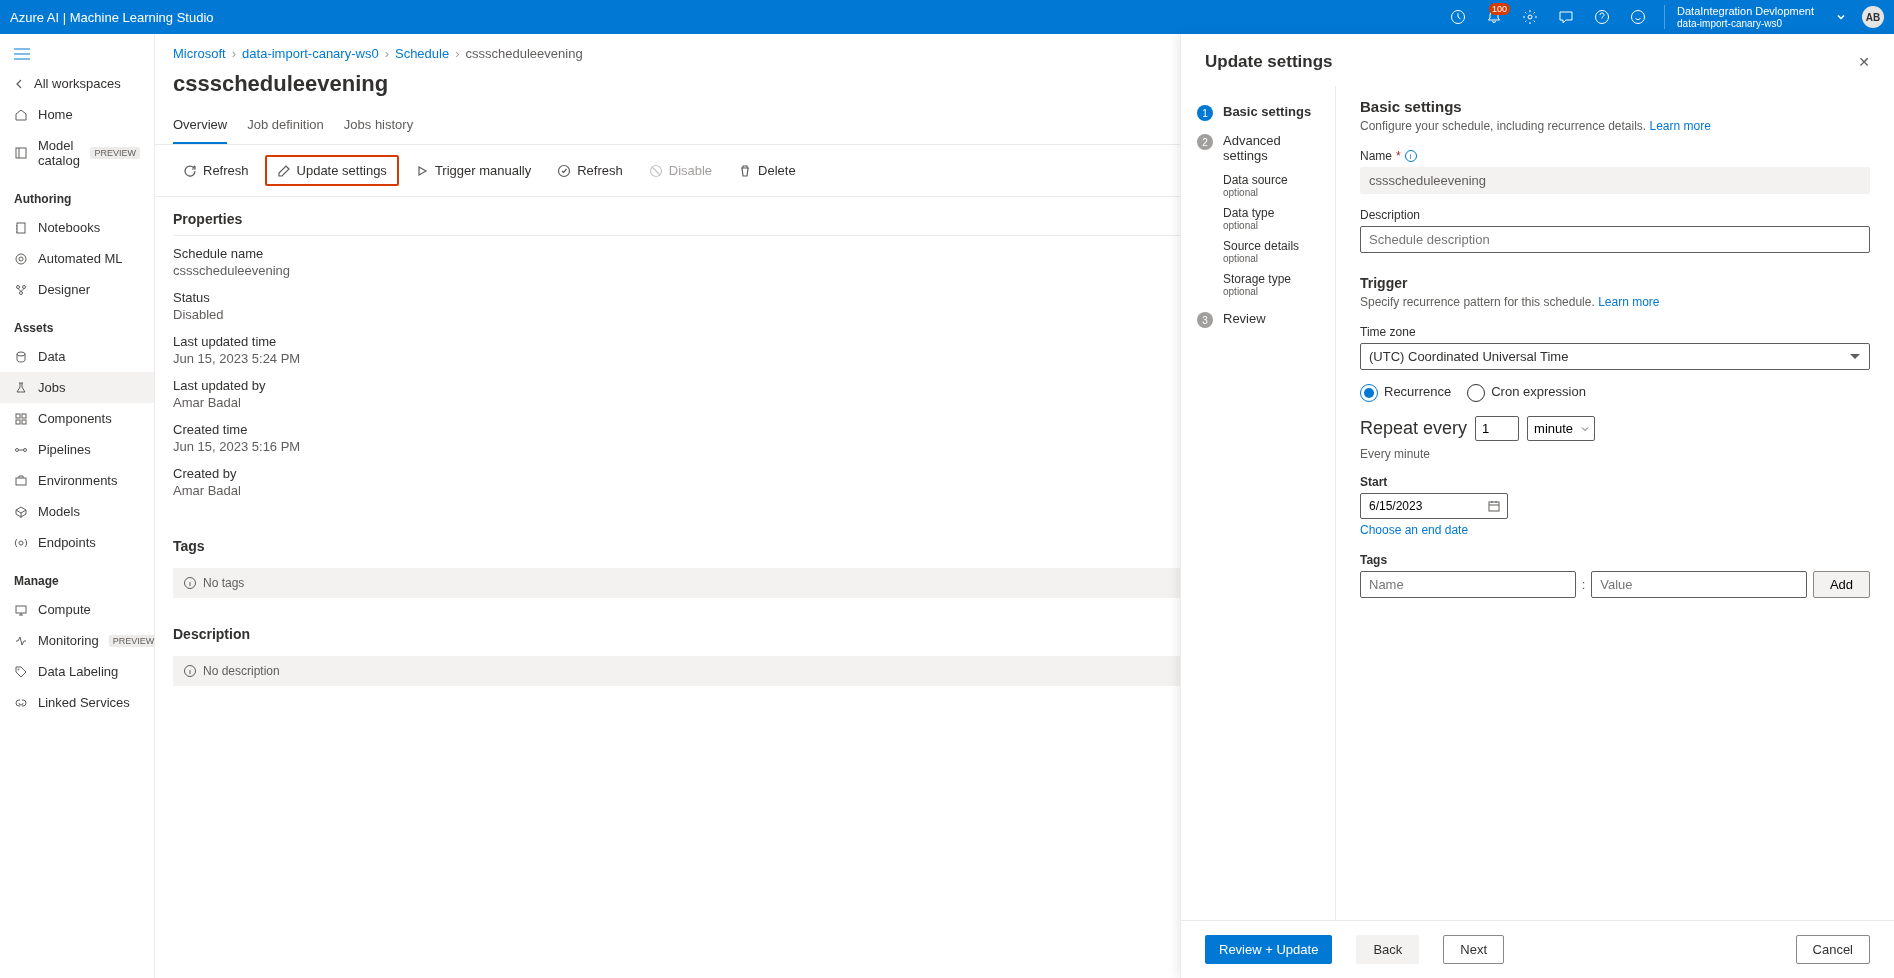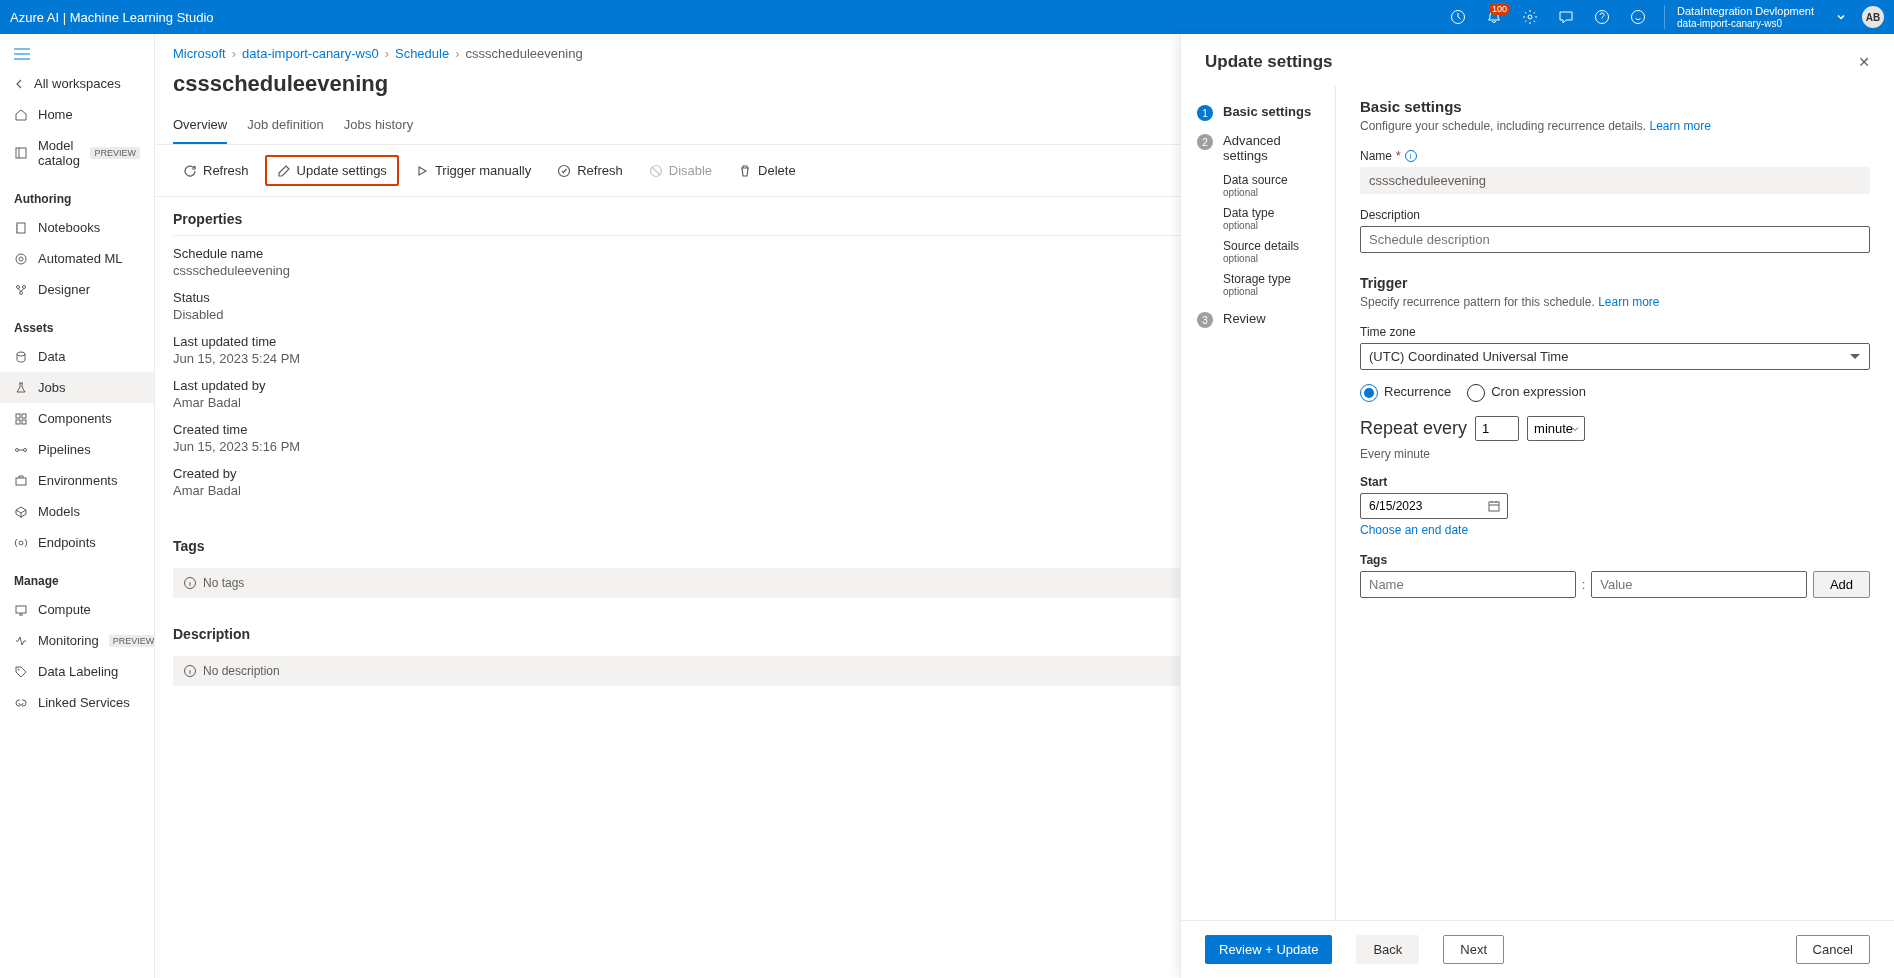--- a/index.html
+++ b/index.html
@@ -67,21 +67,21 @@
 .select-wrap { position: relative; }
 .select-wrap::after { content: ""; position: absolute; right: 10px; top: 11px; width: 0; height: 0; border-left: 5px solid transparent; border-right: 5px solid transparent; border-top: 5px solid #605e5c; pointer-events: none; }
 .section-subtitle { font-size: 14px; font-weight: 600; margin: 8px 0 4px; }
 .radio-row { display: flex; gap: 16px; margin-bottom: 14px; }
 .radio-opt { display: flex; align-items: flex-start; gap: 6px; font-size: 13px; cursor: pointer; }
 .radio-ring { width: 18px; height: 18px; border-radius: 50%; border: 1px solid #323130; display: flex; align-items: center; justify-content: center; }
 .radio-ring.checked { border-color: #0078d4; }
 .radio-ring.checked::after { content: ""; width: 10px; height: 10px; border-radius: 50%; background: #0078d4; }
 .repeat-row { display: flex; align-items: center; gap: 8px; margin-bottom: 6px; }
 .repeat-row .num-input { width: 44px; padding: 4px 6px; border: 1px solid #605e5c; border-radius: 2px; font-size: 13px; }
-.repeat-row .sm-select { width: 58px; padding: 4px 6px; border: 1px solid #605e5c; border-radius: 2px; font-size: 13px; background: #fff; }
+.repeat-row .sm-select { width: 68px; padding: 4px 6px; border: 1px solid #605e5c; border-radius: 2px; font-size: 13px; background: #fff; }
 .small-text { font-size: 12px; color: #605e5c; margin-bottom: 14px; }
 .date-input-wrap { position: relative; width: 148px; margin-bottom: 4px; }
 .date-input { width: 100%; padding: 5px 28px 5px 8px; border: 1px solid #605e5c; border-radius: 2px; font-size: 12px; }
 .cal-icon { position: absolute; right: 6px; top: 5px; width: 16px; height: 16px; display: flex; align-items: center; justify-content: center; color: #605e5c; }
 .tags-row { display: flex; gap: 6px; align-items: center; margin-bottom: 14px; }
 .tags-row .tag-input { flex: 1; padding: 5px 8px; border: 1px solid #605e5c; border-radius: 2px; font-size: 13px; }
 .tags-row .colon { color: #605e5c; }
 .tags-row .add-btn { padding: 5px 16px; background: #f3f2f1; border: 1px solid #8a8886; border-radius: 2px; font-size: 13px; cursor: pointer; }
 .panel-footer { padding: 14px 24px; border-top: 1px solid #edebe9; display: flex; justify-content: space-between; }
 .panel-footer .left-btns { display: flex; gap: 24px; }

